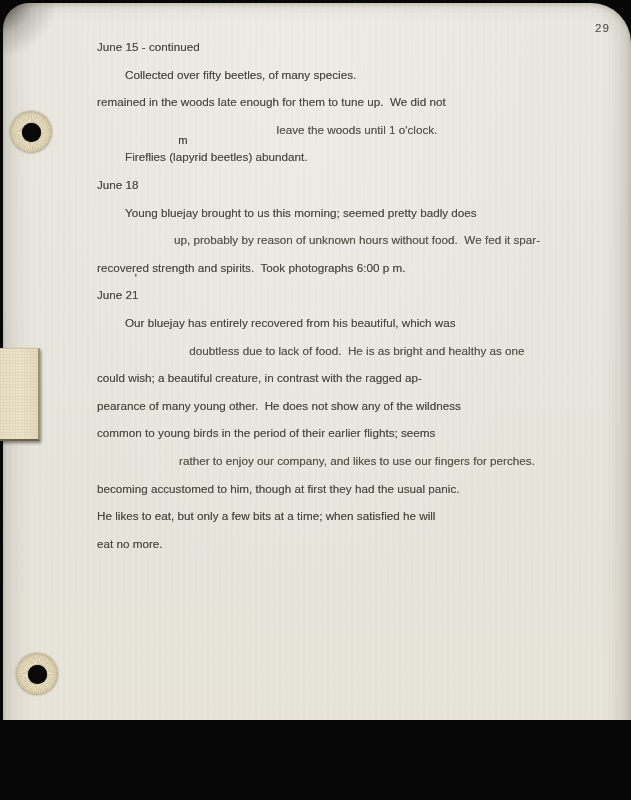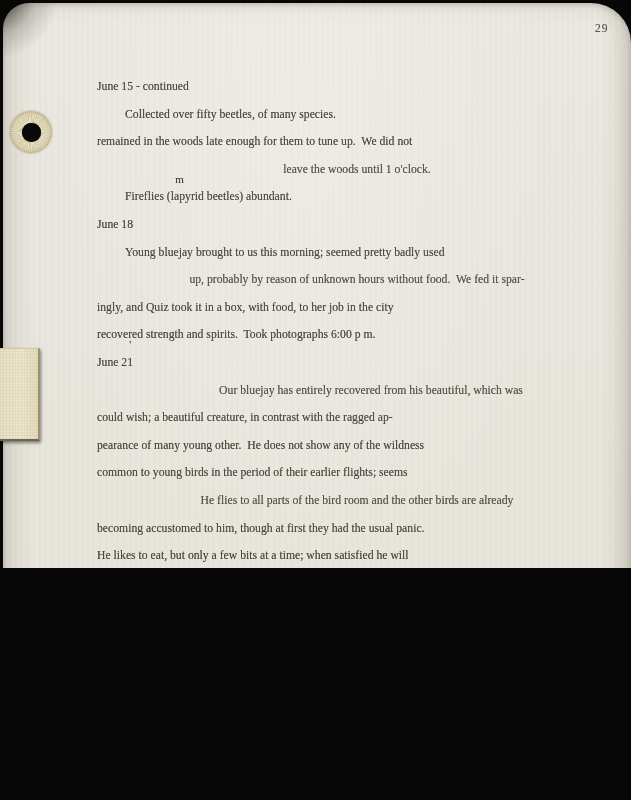--- a/index.html
+++ b/index.html
@@ -3,24 +3,24 @@
 <meta charset="utf-8">
 <style>
   html, body {
     margin: 0;
     padding: 0;
     background: #070707;
   }
   .scan {
     position: relative;
     width: 631px;
-    height: 568px;
+    height: 720px;
     background: #070707;
     overflow: hidden;
-    font-family: Liberation Serif, serif;
+    font-family: Liberation Sans, sans-serif;
   }
   
   .page {
     position: absolute;
     left: 3px;
     top: 3px;
     width: 628px;
     height: 789px;
     border-radius: 26px 40px 26px 22px;
     background:
@@ -52,21 +52,20 @@
   
   .typed-text {
     position: absolute;
     left: 94px;
     top: 30px;
     width: 520px;
     font-size: 11.7px;
     line-height: 27.6px;
     color: #4c4840;
     text-shadow: 0 0 0.6px rgba(76,72,64,0.55);
-    margin-top: 40px;
   }
   .line { white-space: pre; height: 27.6px; }
   .line.indent { padding-left: 28px; }
   
   .line:nth-child(4n)   { color: #565248; text-align: center; }
   .line:nth-child(4n+2) { color: #49453d; }
   
   .insert-above { position: relative; display: inline-block; width: 0; height: 1em; vertical-align: baseline; }
   .insert-above > span {
     position: absolute;
@@ -126,30 +125,30 @@
 
     <div class="page-number">29</div>
 
     <div class="typed-text" id="typed-lines">
         <div class="line"><span>June 15 - continued</span></div>
         <div class="line indent"><span>Collected over fifty beetles, of many species.</span></div>
         <div class="line"><span>remained in the woods late enough for them to tune up.  We did not</span></div>
         <div class="line"><span>leave the woods until 1 o'clock.</span></div>
         <div class="line indent"><span>Fireflies (la</span><span class="insert-above"><span>m</span></span><span>pyrid beetles) abundant.</span></div>
         <div class="line"><span>June 18</span></div>
-        <div class="line indent"><span>Young bluejay brought to us this morning; seemed pretty badly used</span></div>
+        <div class="line indent"><span>Young bluejay brought to us this morning; seemed pretty badly does</span></div>
         <div class="line"><span>up, probably by reason of unknown hours without food.  We fed it spar-</span></div>
-        <div class="line"><span>ingly, and Quiz took it in a box, with food, to her job in the city</span></div>
         <div class="line"><span>recovered strength and spirits.  Took photographs 6:00 p m.</span></div>
         <div class="line"><span>June 21</span><span class="insert-above"><span>'</span></span></div>
         <div class="line indent"><span>Our bluejay has entirely recovered from his beautiful, which was</span></div>
+        <div class="line"><span>doubtless due to lack of food.  He is as bright and healthy as one</span></div>
         <div class="line"><span>could wish; a beautiful creature, in contrast with the ragged ap-</span></div>
         <div class="line"><span>pearance of many young other.  He does not show any of the wildness</span></div>
         <div class="line"><span>common to young birds in the period of their earlier flights; seems</span></div>
-        <div class="line"><span>He flies to all parts of the bird room and the other birds are already</span></div>
+        <div class="line"><span>rather to enjoy our company, and likes to use our fingers for perches.</span></div>
         <div class="line"><span>becoming accustomed to him, though at first they had the usual panic.</span></div>
         <div class="line"><span>He likes to eat, but only a few bits at a time; when satisfied he will</span></div>
         <div class="line"><span>eat no more.</span></div>
       </div>
 
   </div>
 
   <div class="hole-ring hole-top">
     <div class="hole-center"></div>
   </div>

